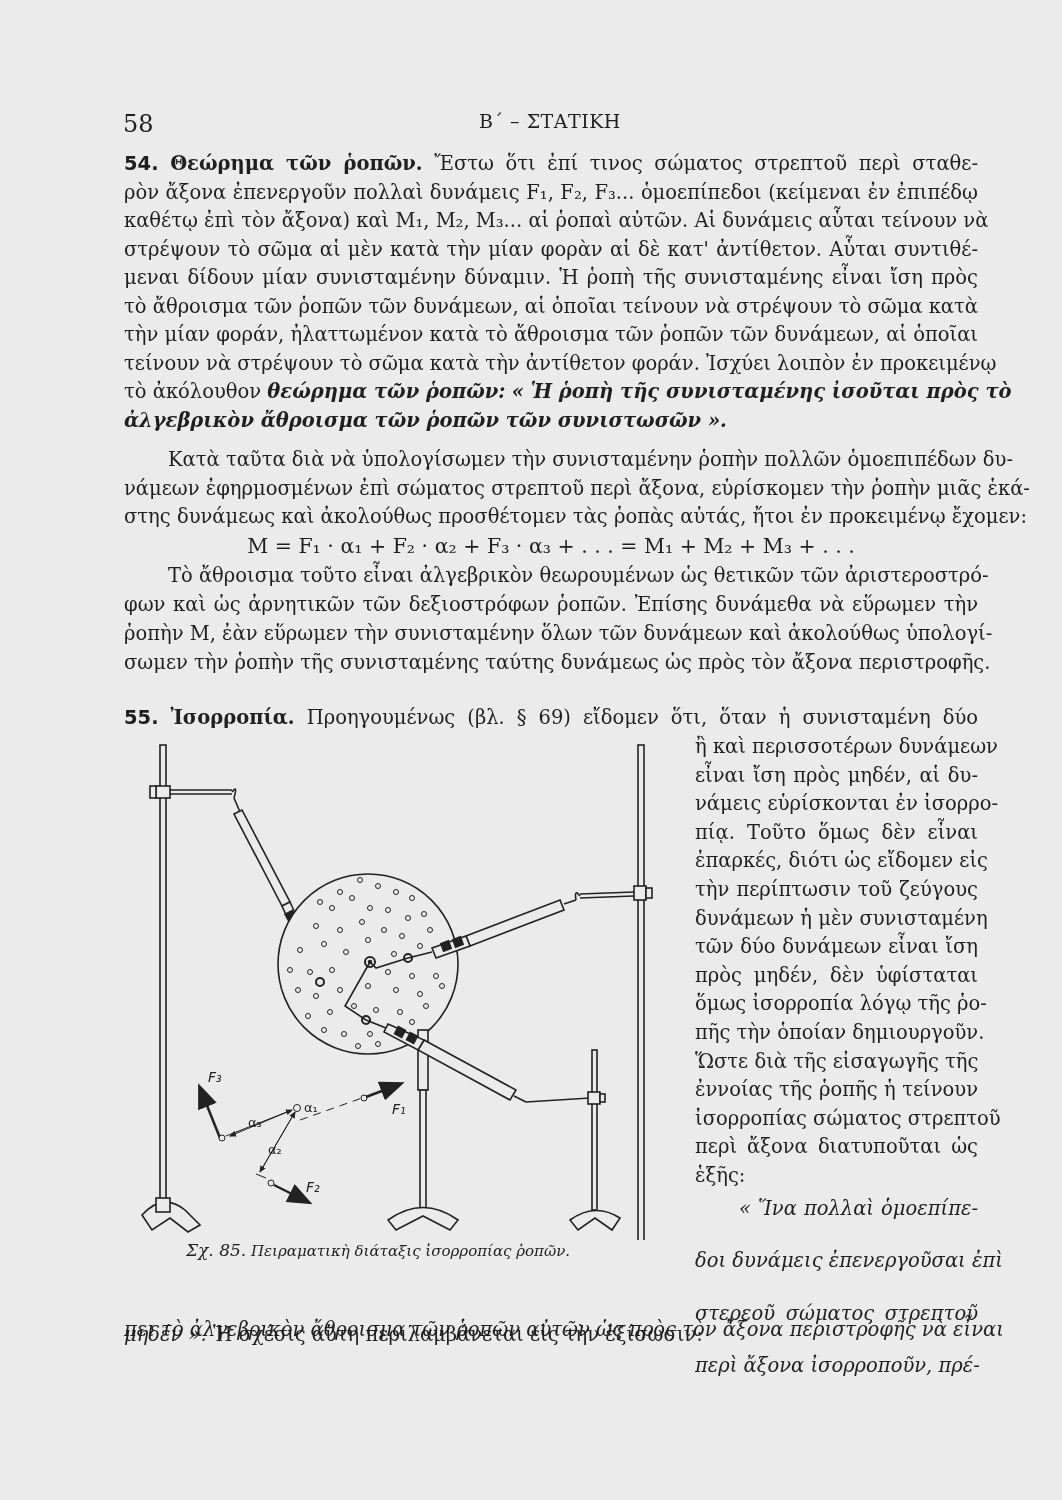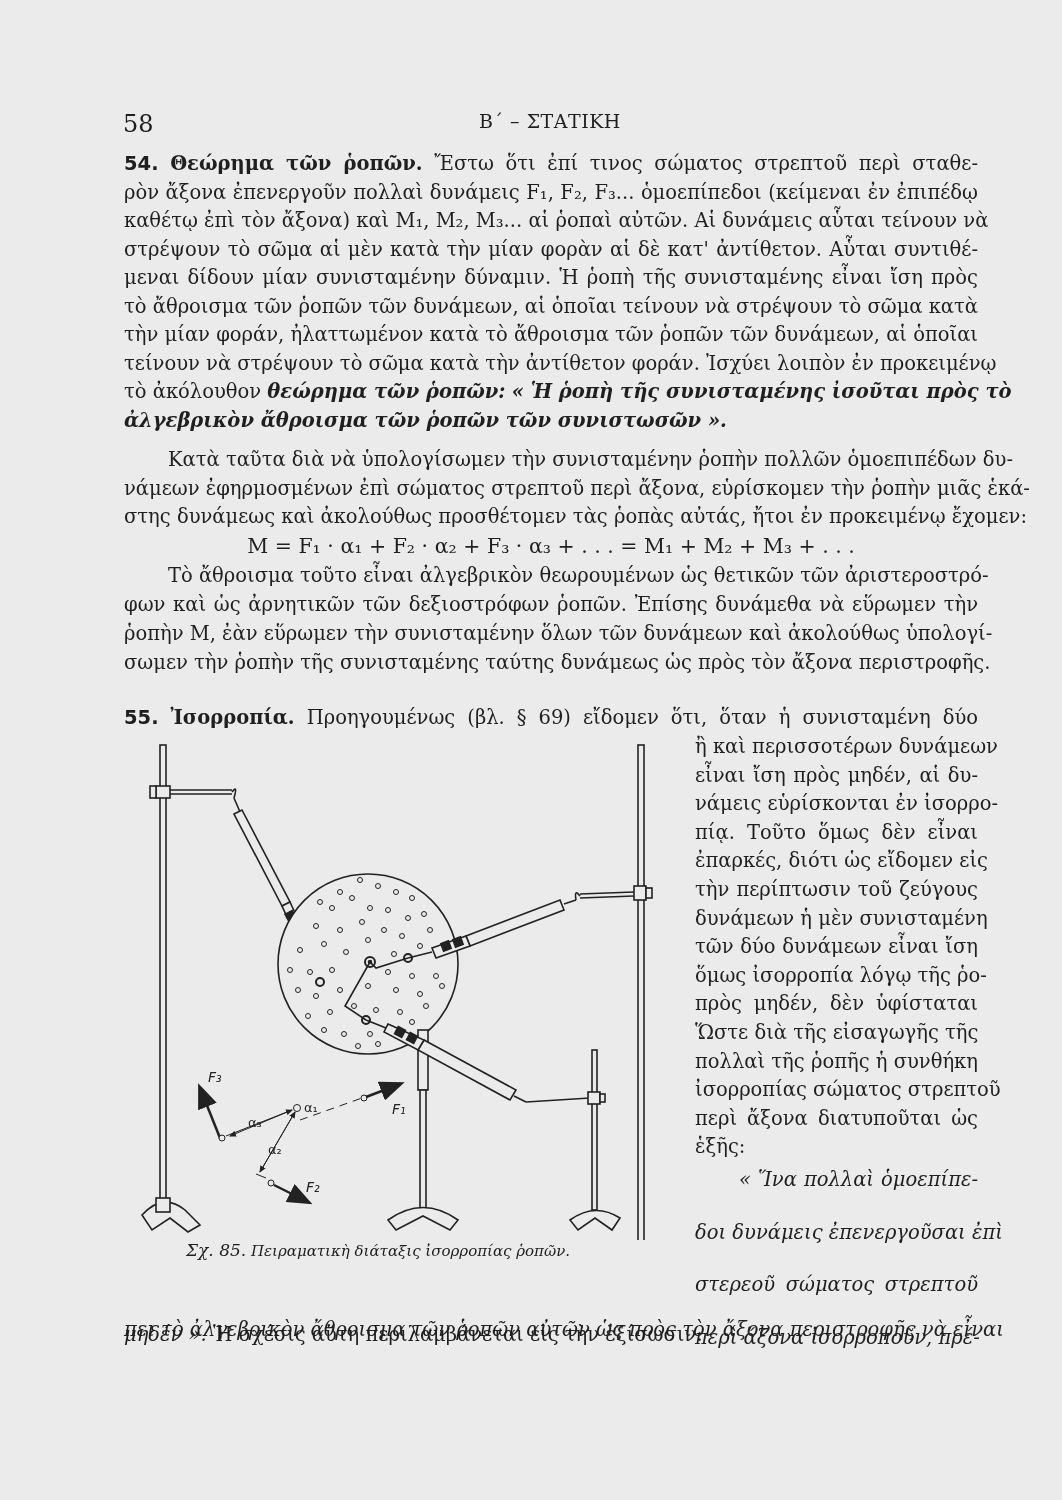--- a/index.html
+++ b/index.html
@@ -80,24 +80,25 @@
 
   <div class="col" style="top:733px">
     <span class="cl">ἢ καὶ περισσοτέρων δυνάμεων</span>
     <span class="cl">εἶναι ἴση πρὸς μηδέν, αἱ δυ-</span>
     <span class="cl">νάμεις εὑρίσκονται ἐν ἰσορρο-</span>
     <span class="cl">πίᾳ. Τοῦτο ὅμως δὲν εἶναι</span>
     <span class="cl">ἐπαρκές, διότι ὡς εἴδομεν εἰς</span>
     <span class="cl">τὴν περίπτωσιν τοῦ ζεύγους</span>
     <span class="cl">δυνάμεων ἡ μὲν συνισταμένη</span>
     <span class="cl">τῶν δύο δυνάμεων εἶναι ἴση</span>
+    <span class="cl">πρὸς μηδέν, δὲν ὑφίσταται</span>
     <span class="cl">ὅμως ἰσορροπία λόγῳ τῆς ῥο-</span>
-    <span class="cl">πρὸς μηδέν, δὲν ὑφίσταται</span>
+    <span class="cl">πῆς τὴν ὁποίαν δημιουργοῦν.</span>
     <span class="cl">Ὥστε διὰ τῆς εἰσαγωγῆς τῆς</span>
-    <span class="cl">πολλαὶ τῆς ῥοπῆς ἡ συνθήκη</span>
+    <span class="cl">ἐννοίας τῆς ῥοπῆς ἡ τείνουν</span>
     <span class="cl">ἰσορροπίας σώματος στρεπτοῦ</span>
     <span class="cl">περὶ ἄξονα διατυποῦται ὡς</span>
     <span class="cl last">ἑξῆς:</span>
     <span class="cl ind it" style="margin-top:4px">« Ἵνα πολλαὶ ὁμοεπίπε-</span>
     <span class="cl it">δοι δυνάμεις ἐπενεργοῦσαι ἐπὶ</span>
     <span class="cl it">στερεοῦ σώματος στρεπτοῦ</span>
     <span class="cl it">περὶ ἄξονα ἰσορροποῦν, πρέ-</span>
   </div>
 
   <div class="line it" style="top:1292px">πει τὸ ἀλγεβρικὸν ἄθροισμα τῶν ῥοπῶν αὐτῶν ὡς πρὸς τὸν ἄξονα περιστροφῆς νὰ εἶναι</div>

